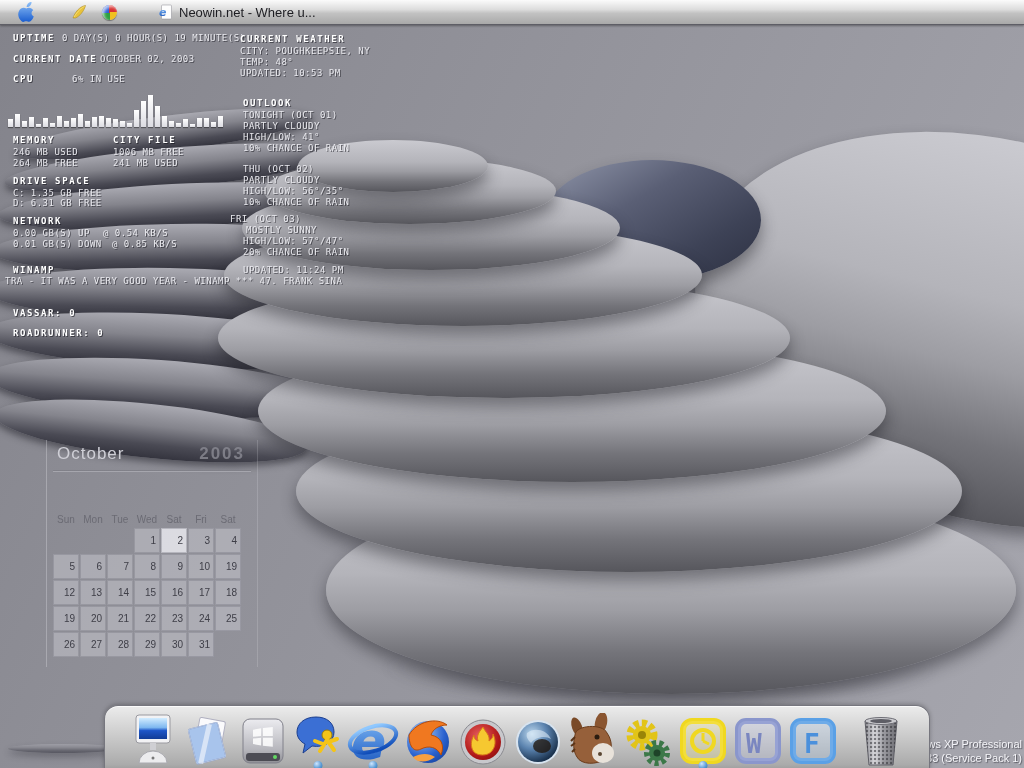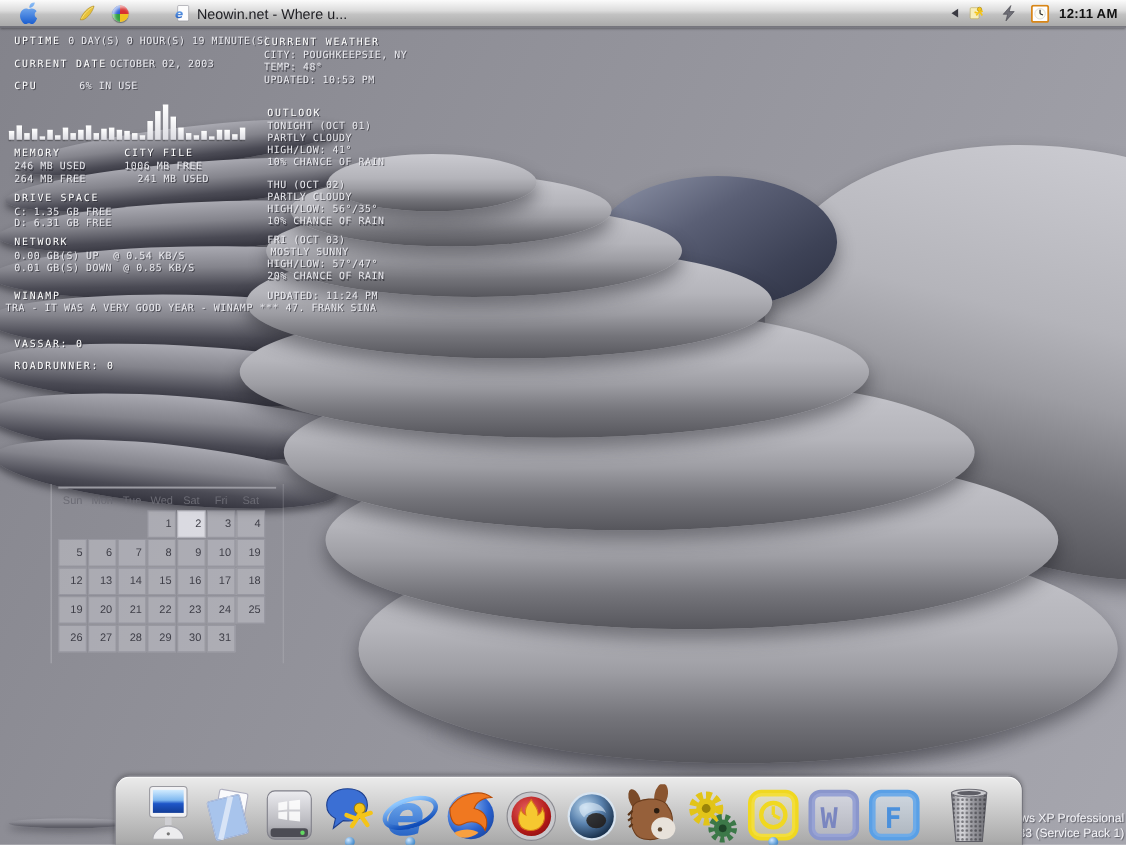--- a/index.html
+++ b/index.html
@@ -27,36 +27,36 @@
   .mb-ic{width:22px;height:20px;display:flex;align-items:center;justify-content:center;margin:0 4px;}
   #mb-title{display:flex;align-items:center;gap:5px;margin-left:34px;
         font-size:13px;color:#1d1d22;}
   #mb-right{margin-left:auto;display:flex;align-items:center;gap:5px;padding-right:8px;}
   #mb-clock{font-size:12px;color:#111;font-weight:bold;letter-spacing:.2px;}
   .tray-arrow{width:0;height:0;border-right:6px solid #3a3a42;border-top:4px solid transparent;border-bottom:4px solid transparent;}
 
   
   .px{position:absolute;z-index:20;font:9px "DejaVu Sans Mono",monospace;letter-spacing:.5px;
       color:#e9e9ee;text-shadow:1px 1px 0 rgba(18,18,26,.55);white-space:nowrap;}
-  .px.hdr{font-weight:normal;color:#ffffff;letter-spacing:1.6px;}
+  .px.hdr{font-weight:bold;color:#ffffff;letter-spacing:1.6px;}
   #cpu-graph{position:absolute;left:8px;top:93px;width:224px;height:34px;z-index:20;
       display:flex;align-items:flex-end;gap:2px;}
   .cpu-bar{width:5px;background:linear-gradient(#ffffff,#dcdce2);box-shadow:0 1px 1px rgba(0,0,0,.4);}
 
   
   #calendar{position:absolute;left:46px;top:440px;width:198px;z-index:20;
       border-left:1px solid rgba(235,235,240,.30);border-right:1px solid rgba(235,235,240,.18);
       padding:2px 6px 10px 6px;}
   #cal-title{display:flex;justify-content:space-between;align-items:baseline;padding:2px 6px 6px 4px;}
   #cal-month{font-size:17px;color:#cfcfd6;letter-spacing:1px;}
   #cal-year{font-size:17px;color:#8b8b94;letter-spacing:2px;font-weight:bold;opacity:.8;}
   #cal-divider{height:2px;margin:0 0 6px 0;
       background:linear-gradient(#6e6e76,#b9b9c0);}
   #cal-dow{display:grid;grid-template-columns:repeat(7,26px);gap:1px;margin-bottom:3px;}
-  #cal-dow span{font-size:10px;color:#6b6b74;text-align:center;}
+  #cal-dow span{font-size:10px;color:#6b6b74;text-align:center;margin-top:36px;}
   #calendar-grid{display:grid;grid-template-columns:repeat(7,26px);grid-auto-rows:25px;gap:1px;}
   .cal-cell{background:rgba(208,208,216,.45);box-shadow:inset 0 0 0 1px rgba(116,116,126,.35);
       display:flex;align-items:center;justify-content:flex-end;padding-right:4px;
       font-size:10px;color:#3e3e47;}
   .cal-cell.empty{background:transparent;box-shadow:none;}
   .cal-cell.today{background:rgba(238,238,244,.8);}
 
   
   #dock{position:absolute;left:104px;top:705px;width:812px;height:63px;z-index:50;
       background:linear-gradient(#ececec,#cfcfcf 40%,#ababab 90%,#9a9a9a);
@@ -169,43 +169,20 @@
       background:conic-gradient(#d83030 0 25%,#f0c020 25% 50%,#30a040 50% 75%,#3060d8 75% 100%);
       box-shadow:inset 2px 2px 3px rgba(255,255,255,.7),0 1px 1px rgba(0,0,0,.4)"></span>
   </span>
   <span id="mb-title">
     <svg width="16" height="16" viewBox="0 0 32 32">
       <rect x="7" y="2" width="20" height="28" rx="2" fill="#fdfdfd" stroke="#8a8a92"></rect>
       <text x="2" y="24" font-family="DejaVu Sans" font-style="italic" font-weight="bold" font-size="22" fill="url(#ieG)">e</text>
     </svg>
     <span>Neowin.net - Where u...</span>
   </span>
-  <span id="mb-right">
-    <span class="tray-arrow"></span>
-    <span class="mb-ic" style="margin:0 1px">
-      <svg width="16" height="16" viewBox="0 0 32 32">
-        <rect x="4" y="6" width="16" height="20" rx="2" fill="#f6eebc" stroke="#b8a44a"></rect>
-        <circle cx="21" cy="9" r="4" fill="#f4c418" stroke="#9a7a08"></circle>
-        <path d="M21 13 L15 20 M21 13 L26 20 M18 16 L12 14 M21 14 L27 12" stroke="#f4c418" stroke-width="3" fill="none"></path>
-      </svg>
-    </span>
-    <span class="mb-ic" style="margin:0 1px">
-      <svg width="16" height="16" viewBox="0 0 32 32">
-        <path fill="#6e6e76" stroke="#3c3c44" d="M20 2 L6 18 L14 18 L11 30 L26 13 L17 13 Z"></path>
-      </svg>
-    </span>
-    <span class="mb-ic" style="margin:0 1px">
-      <svg width="17" height="17" viewBox="0 0 32 32">
-        <rect x="2" y="2" width="28" height="28" rx="3" fill="#fff" stroke="#d88618" stroke-width="3"></rect>
-        <circle cx="16" cy="16" r="9" fill="#fdfdf4" stroke="#c8c8c8"></circle>
-        <path d="M16 16 L16 9 M16 16 L21 18" stroke="#222" stroke-width="2" fill="none"></path>
-      </svg>
-    </span>
-    <span id="mb-clock">12:11 AM</span>
-  </span>
 </div>
 
 <span class="px hdr" style="left:13px;top:33px">UPTIME</span>
 <span class="px" style="left:62px;top:33px">0 DAY(S) 0 HOUR(S) 19 MINUTE(S)</span>
 <span class="px hdr" style="left:13px;top:54px">CURRENT DATE</span>
 <span class="px" style="left:100px;top:54px">OCTOBER 02, 2003</span>
 <span class="px hdr" style="left:13px;top:74px">CPU</span>
 <span class="px" style="left:72px;top:74px">6% IN USE</span>
 
 <div id="cpu-graph">
@@ -240,21 +217,21 @@
     <div class="cpu-bar" style="height: 9px;"></div>
     <div class="cpu-bar" style="height: 5px;"></div>
     <div class="cpu-bar" style="height: 11px;"></div>
   </div>
 
 <span class="px hdr" style="left:13px;top:135px">MEMORY</span>
 <span class="px" style="left:13px;top:147px">246 MB USED</span>
 <span class="px" style="left:13px;top:158px">264 MB FREE</span>
 <span class="px hdr" style="left:113px;top:135px">CITY FILE</span>
 <span class="px" style="left:113px;top:147px">1006 MB FREE</span>
-<span class="px" style="left:125px;top:158px">241 MB USED</span>
+<span class="px" style="left:113px;top:158px">241 MB USED</span>
 
 <span class="px hdr" style="left:13px;top:176px">DRIVE SPACE</span>
 <span class="px" style="left:13px;top:188px">C: 1.35 GB FREE</span>
 <span class="px" style="left:13px;top:198px">D: 6.31 GB FREE</span>
 
 <span class="px hdr" style="left:13px;top:216px">NETWORK</span>
 <span class="px" style="left:13px;top:228px">0.00 GB(S) UP</span>
 <span class="px" style="left:103px;top:228px">@ 0.54 KB/S</span>
 <span class="px" style="left:13px;top:239px">0.01 GB(S) DOWN</span>
 <span class="px" style="left:112px;top:239px">@ 0.85 KB/S</span>
@@ -272,27 +249,31 @@
 
 <span class="px hdr" style="left:243px;top:98px">OUTLOOK</span>
 <span class="px" style="left:243px;top:110px">TONIGHT (OCT 01)</span>
 <span class="px" style="left:243px;top:121px">PARTLY CLOUDY</span>
 <span class="px" style="left:243px;top:132px">HIGH/LOW: 41°</span>
 <span class="px" style="left:243px;top:143px">10% CHANCE OF RAIN</span>
 <span class="px" style="left:243px;top:164px">THU (OCT 02)</span>
 <span class="px" style="left:243px;top:175px">PARTLY CLOUDY</span>
 <span class="px" style="left:243px;top:186px">HIGH/LOW: 56°/35°</span>
 <span class="px" style="left:243px;top:197px">10% CHANCE OF RAIN</span>
-<span class="px" style="left:243px;top:214px">FRI (OCT 03)</span>
+<span class="px" style="left:230px;top:214px">FRI (OCT 03)</span>
 <span class="px" style="left:246px;top:225px">MOSTLY SUNNY</span>
 <span class="px" style="left:243px;top:236px">HIGH/LOW: 57°/47°</span>
 <span class="px" style="left:243px;top:247px">20% CHANCE OF RAIN</span>
 <span class="px" style="left:243px;top:265px">UPDATED: 11:24 PM</span>
 
 <div id="calendar">
+  <div id="cal-title">
+    <span id="cal-month">October</span>
+    <span id="cal-year">2003</span>
+  </div>
   <div id="cal-divider"></div>
   <div id="cal-dow">
     <span>Sun</span>
     <span>Mon</span>
     <span>Tue</span>
     <span>Wed</span>
     <span>Sat</span>
     <span>Fri</span>
     <span>Sat</span>
   </div>

